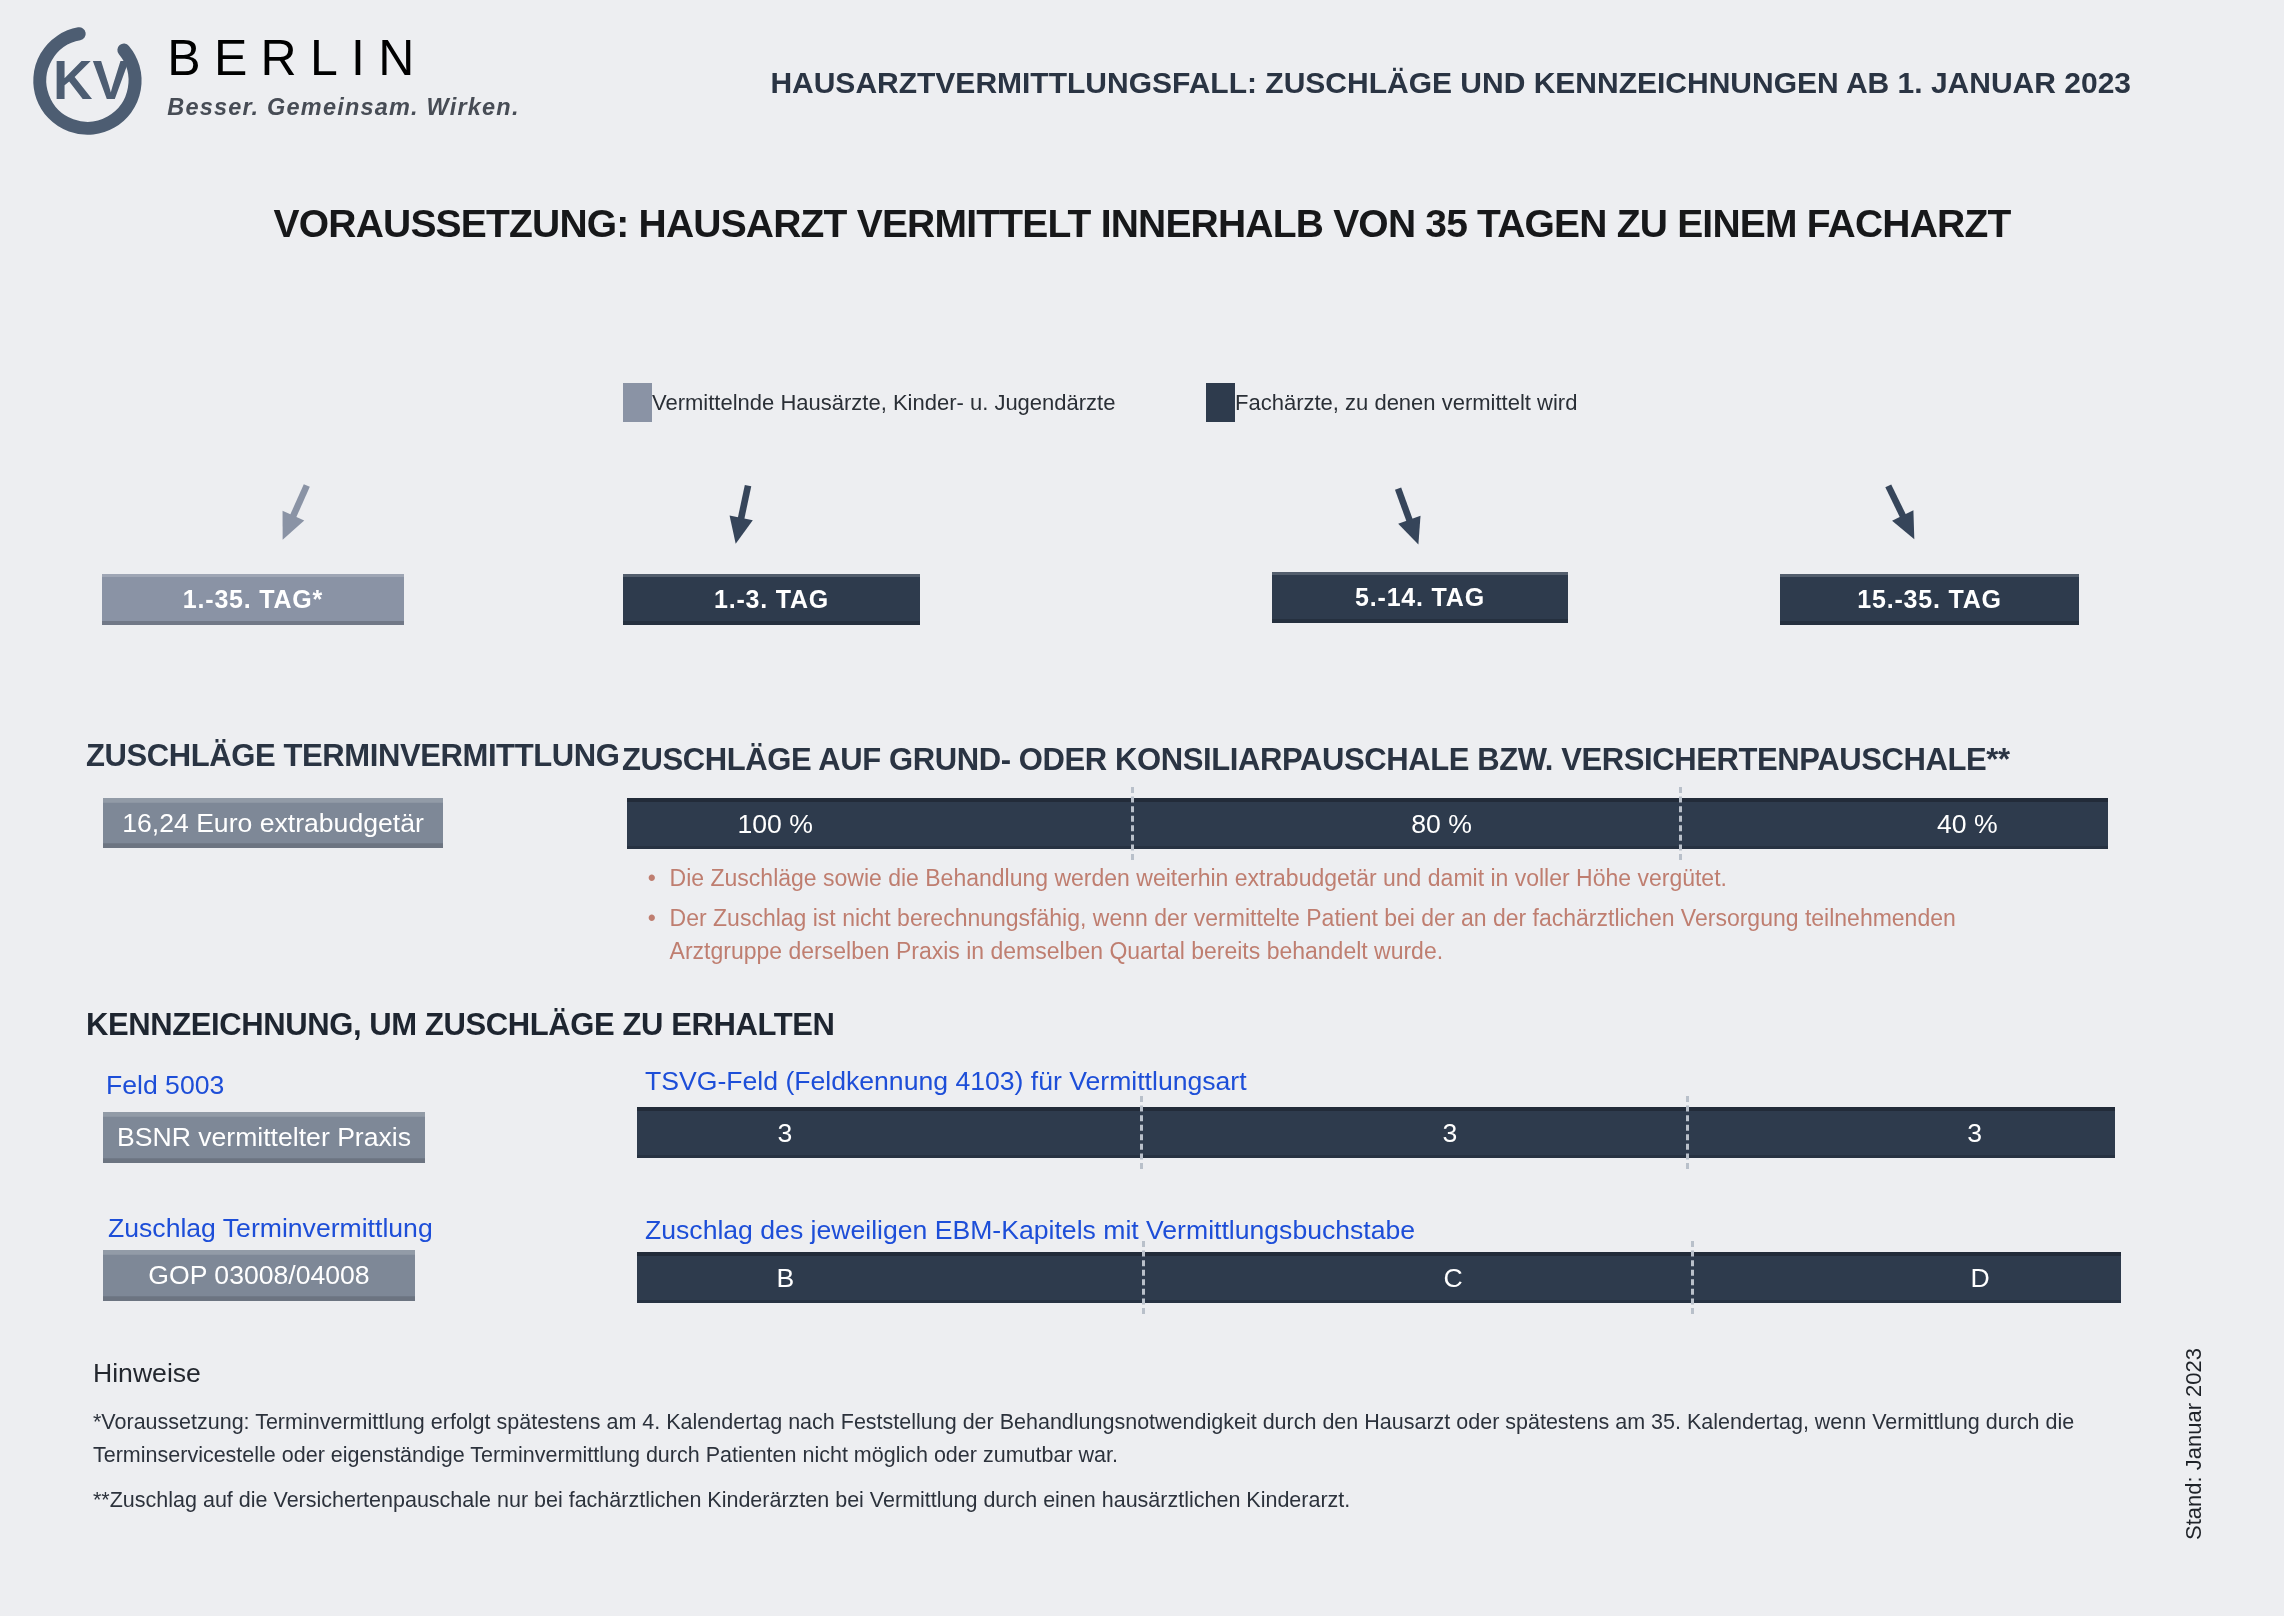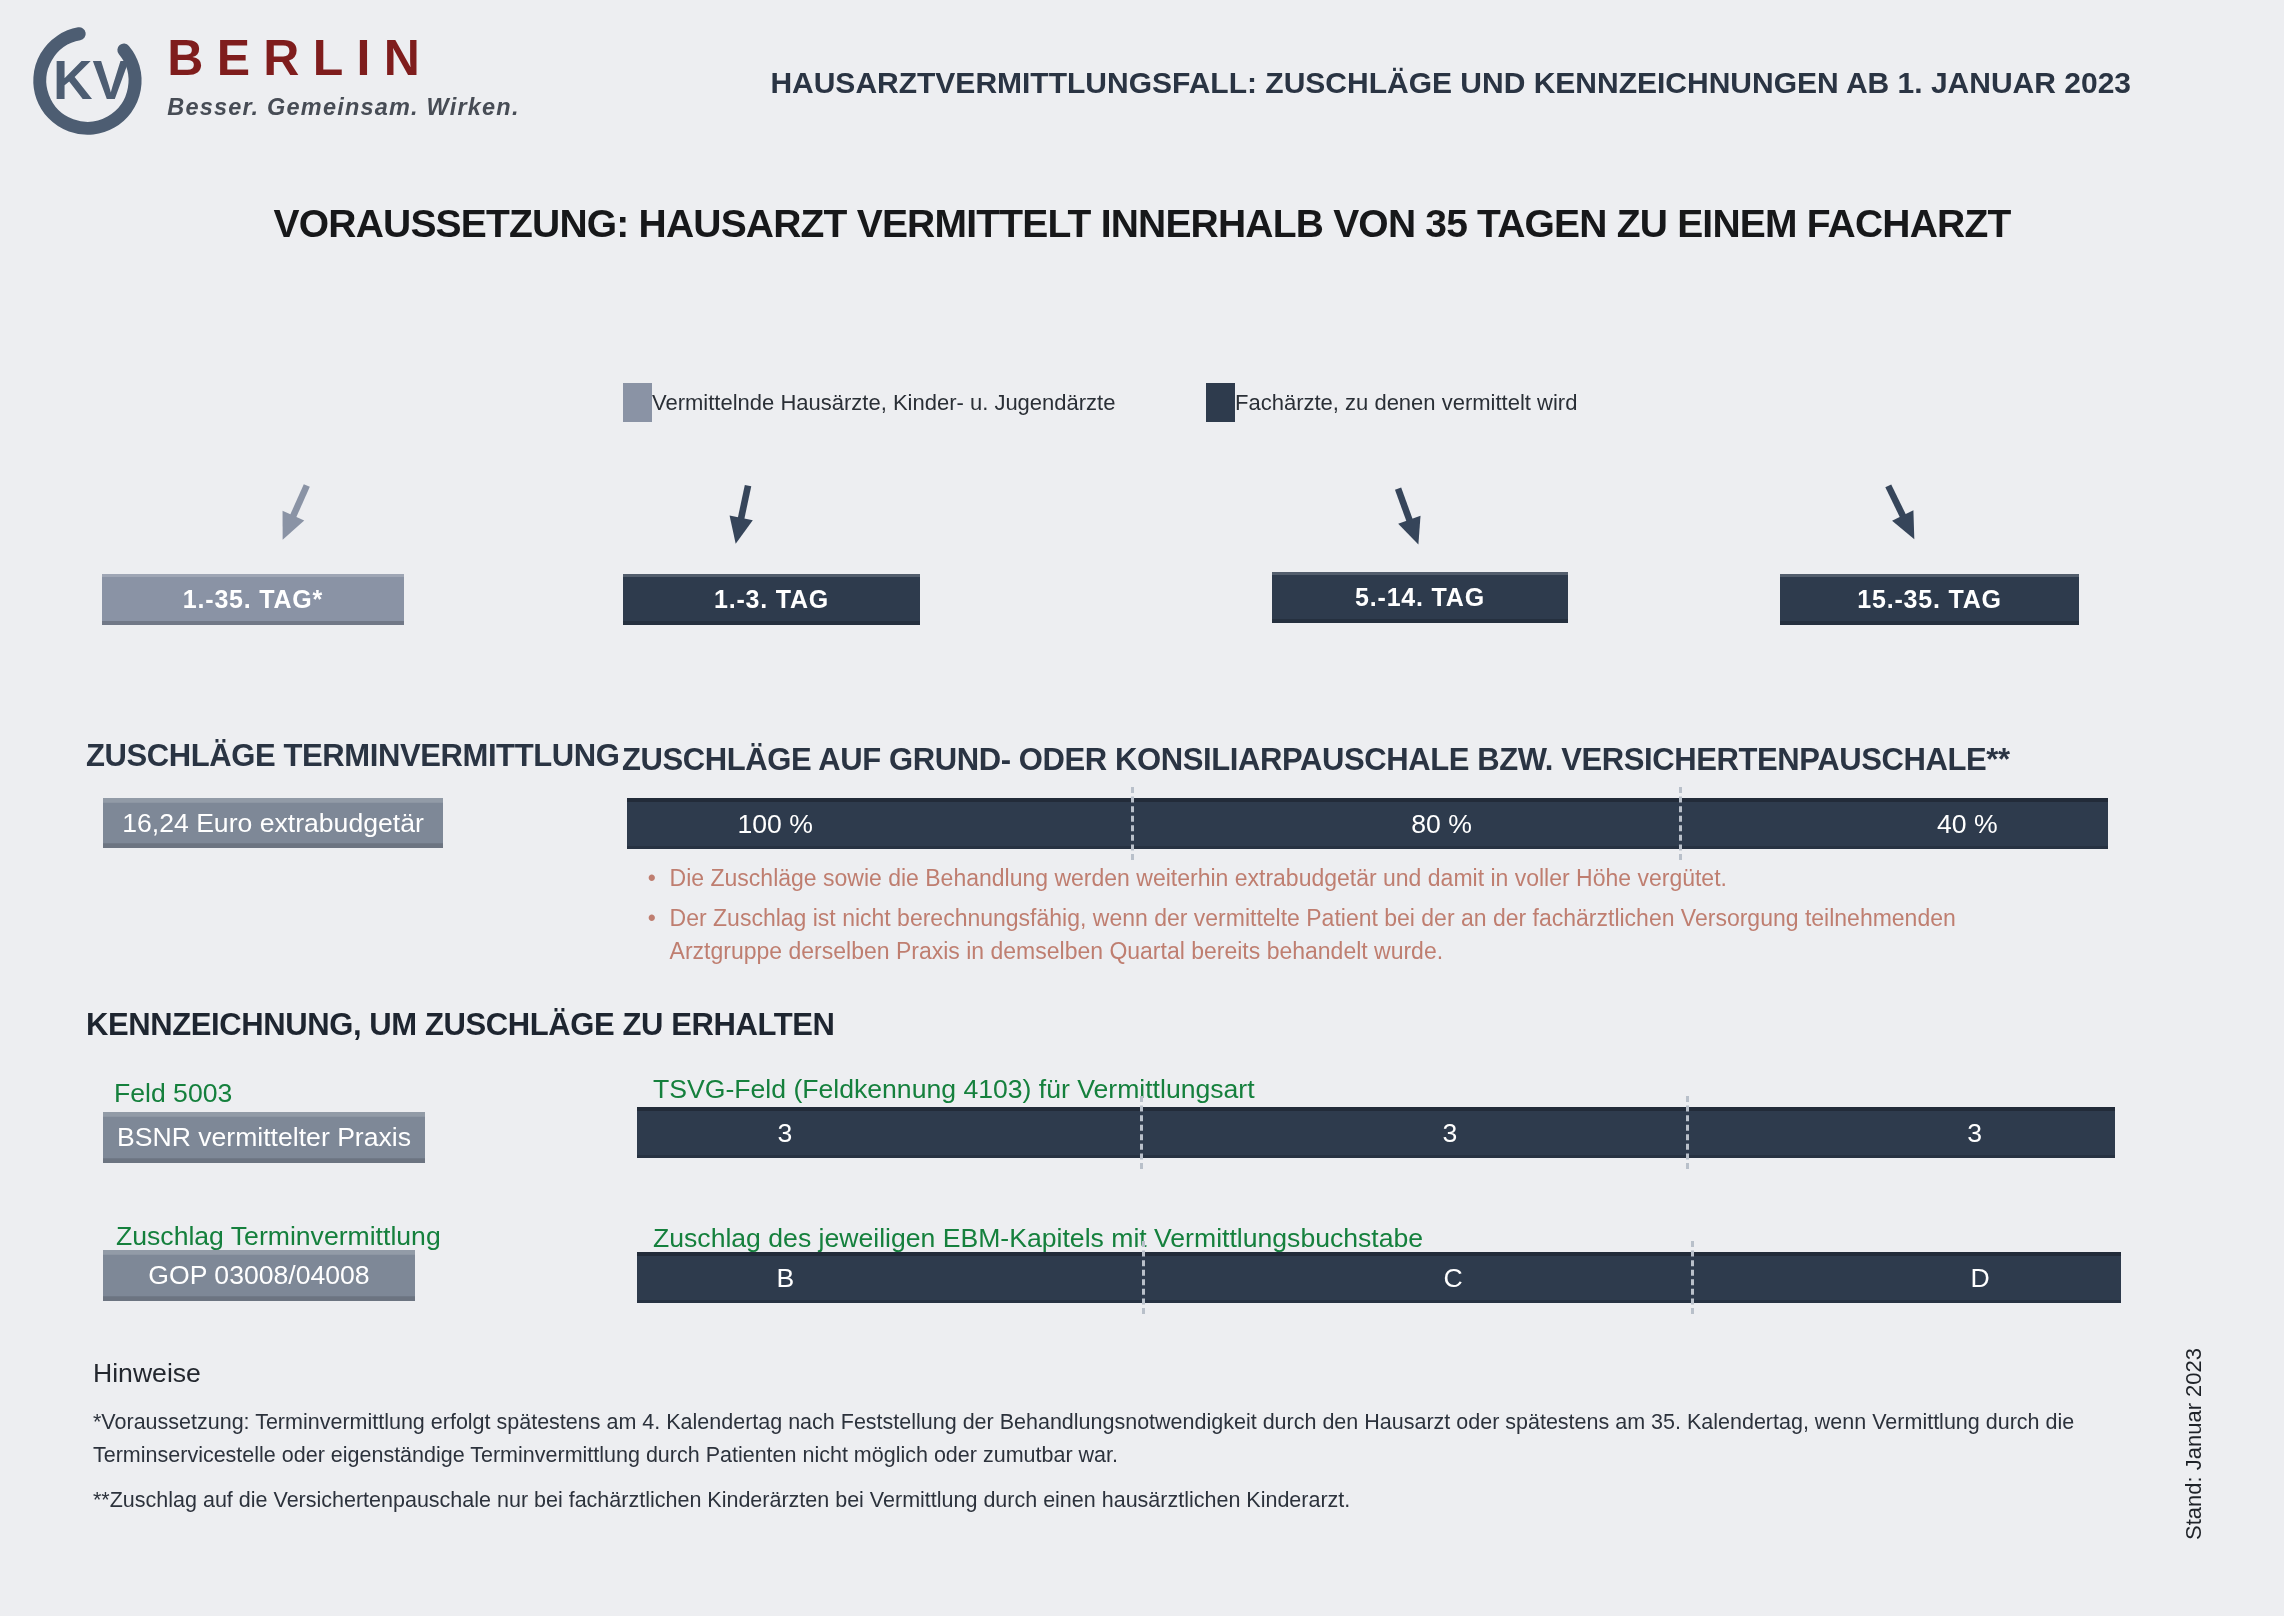--- a/index.html
+++ b/index.html
@@ -9,21 +9,21 @@
     width:2284px;height:1616px;
     background:#edeef1;
     font-family:"Liberation Sans", sans-serif;
     color:#23272e;
     overflow:hidden;
   }
   
   .logo{position:absolute;left:28px;top:15.6px;display:flex;gap:20.3px;align-items:flex-start;}
   .logo-mark{width:119px;height:127px;flex:0 0 auto;}
   .logo-name{
-    font-size:50px;font-weight:700;letter-spacing:13.3px;color:#7f1d1d;
+    font-size:50px;font-weight:400;letter-spacing:13.3px;color:#000000;
     line-height:1;margin-top:17px;
   }
   .logo-tagline{
     font-size:23.5px;font-style:italic;font-weight:600;color:#474c55;
     letter-spacing:1.2px;margin-top:11px;
   }
   .doc-title{
     position:absolute;right:153px;top:66px;margin:0;
     font-size:30px;font-weight:700;color:#2a3443;letter-spacing:0;
     white-space:nowrap;
@@ -106,21 +106,21 @@
   .segbar.ebm{left:637px;top:1252px;width:1484px;}
   
   .z-notes{
     position:absolute;left:643px;top:862px;width:1322px;
     margin:0;padding:0;list-style:none;
     color:#bf7e70;font-size:23px;line-height:1.46;
   }
   .z-notes li{position:relative;padding-left:26.6px;margin-bottom:6.3px;}
   .z-notes li::before{content:"\2022";position:absolute;left:4.7px;top:0;}
   
-  .row-label{position:absolute;margin:16px;font-size:26.6px;font-weight:400;color:#15803d;white-space:nowrap;}
+  .row-label{position:absolute;margin:8px;font-size:26.6px;font-weight:400;color:#1d4ed8;white-space:nowrap;}
   .rl-feld{left:98px;top:1062px;}
   .rl-tsvg{left:637px;top:1058px;}
   .rl-zuschlag{left:100px;top:1205px;}
   .rl-ebm{left:637px;top:1207px;}
   
   .h-heading{position:absolute;left:93px;top:1358px;margin:0;font-size:26.6px;font-weight:400;color:#23272e;}
   .h-notes{position:absolute;left:93px;top:1406px;width:2014px;font-size:21.5px;line-height:1.55;color:#2c323c;}
   .h-notes p{margin:0 0 11px 0;}
   
   .stand{

